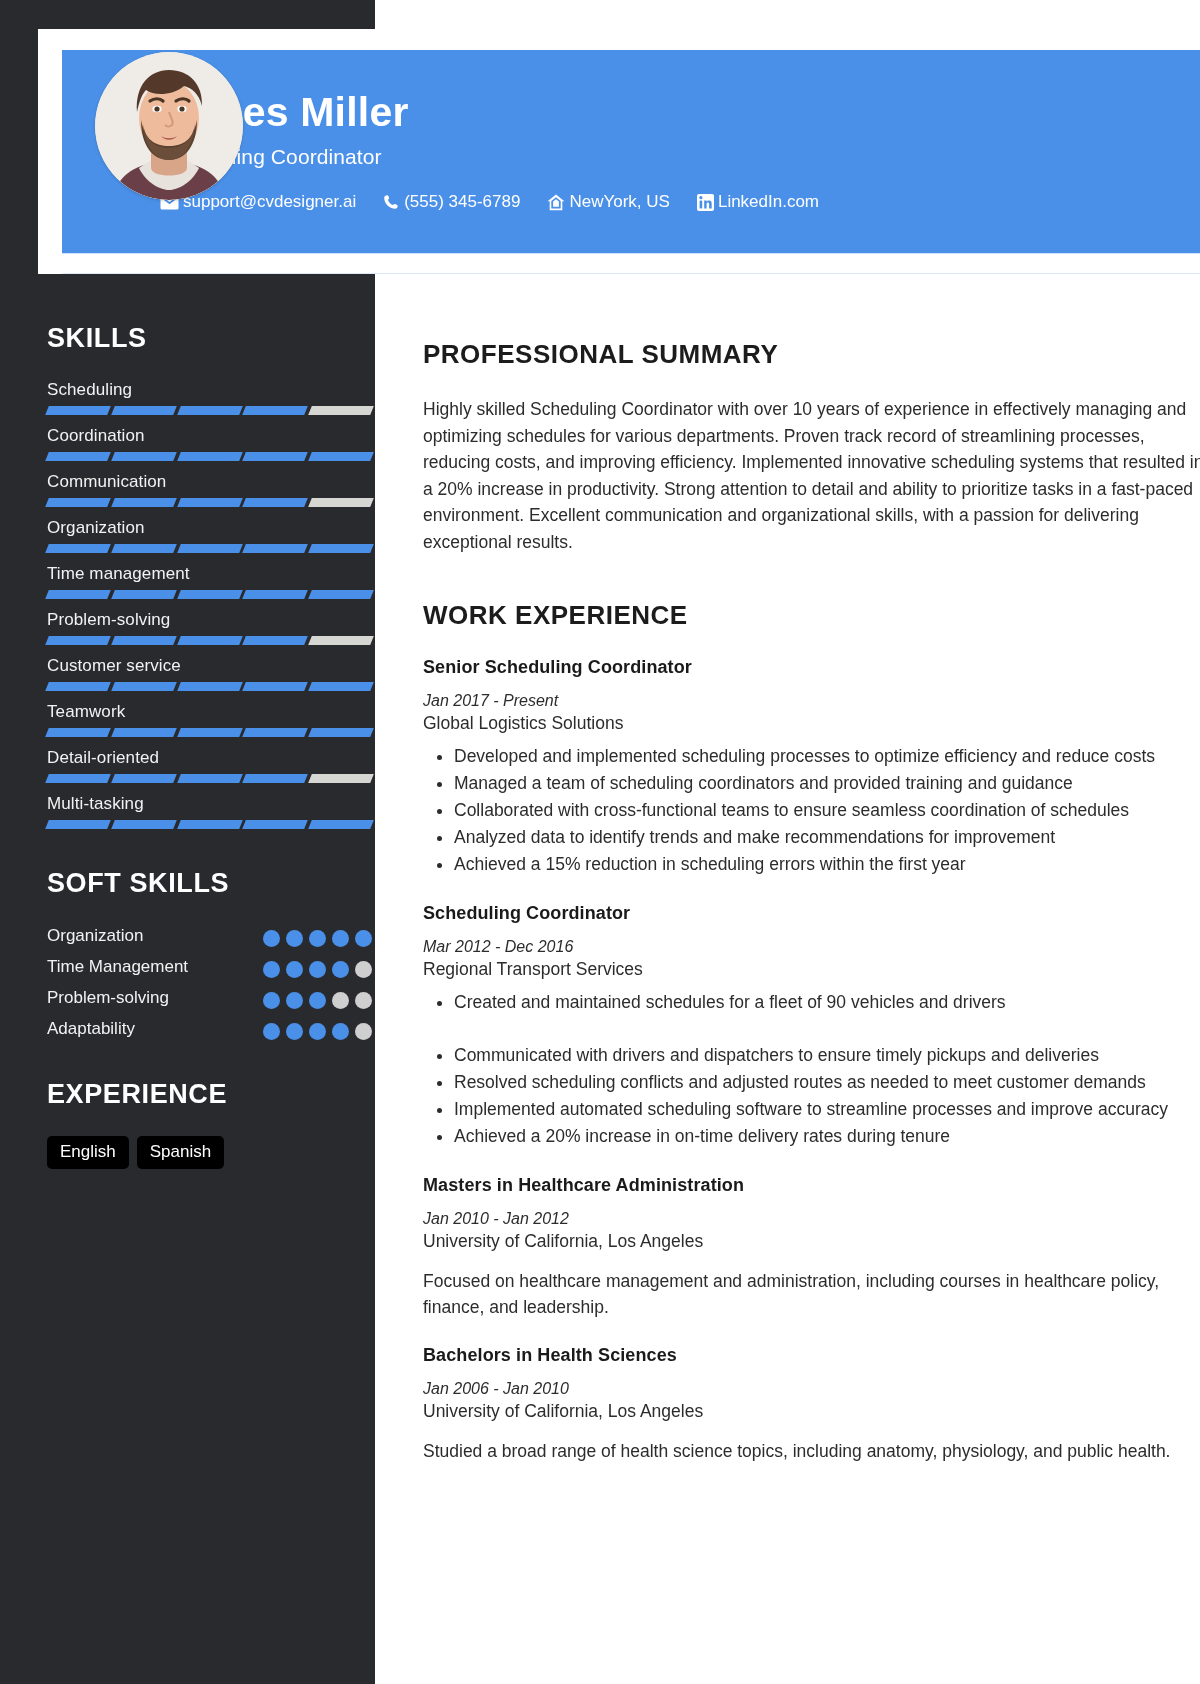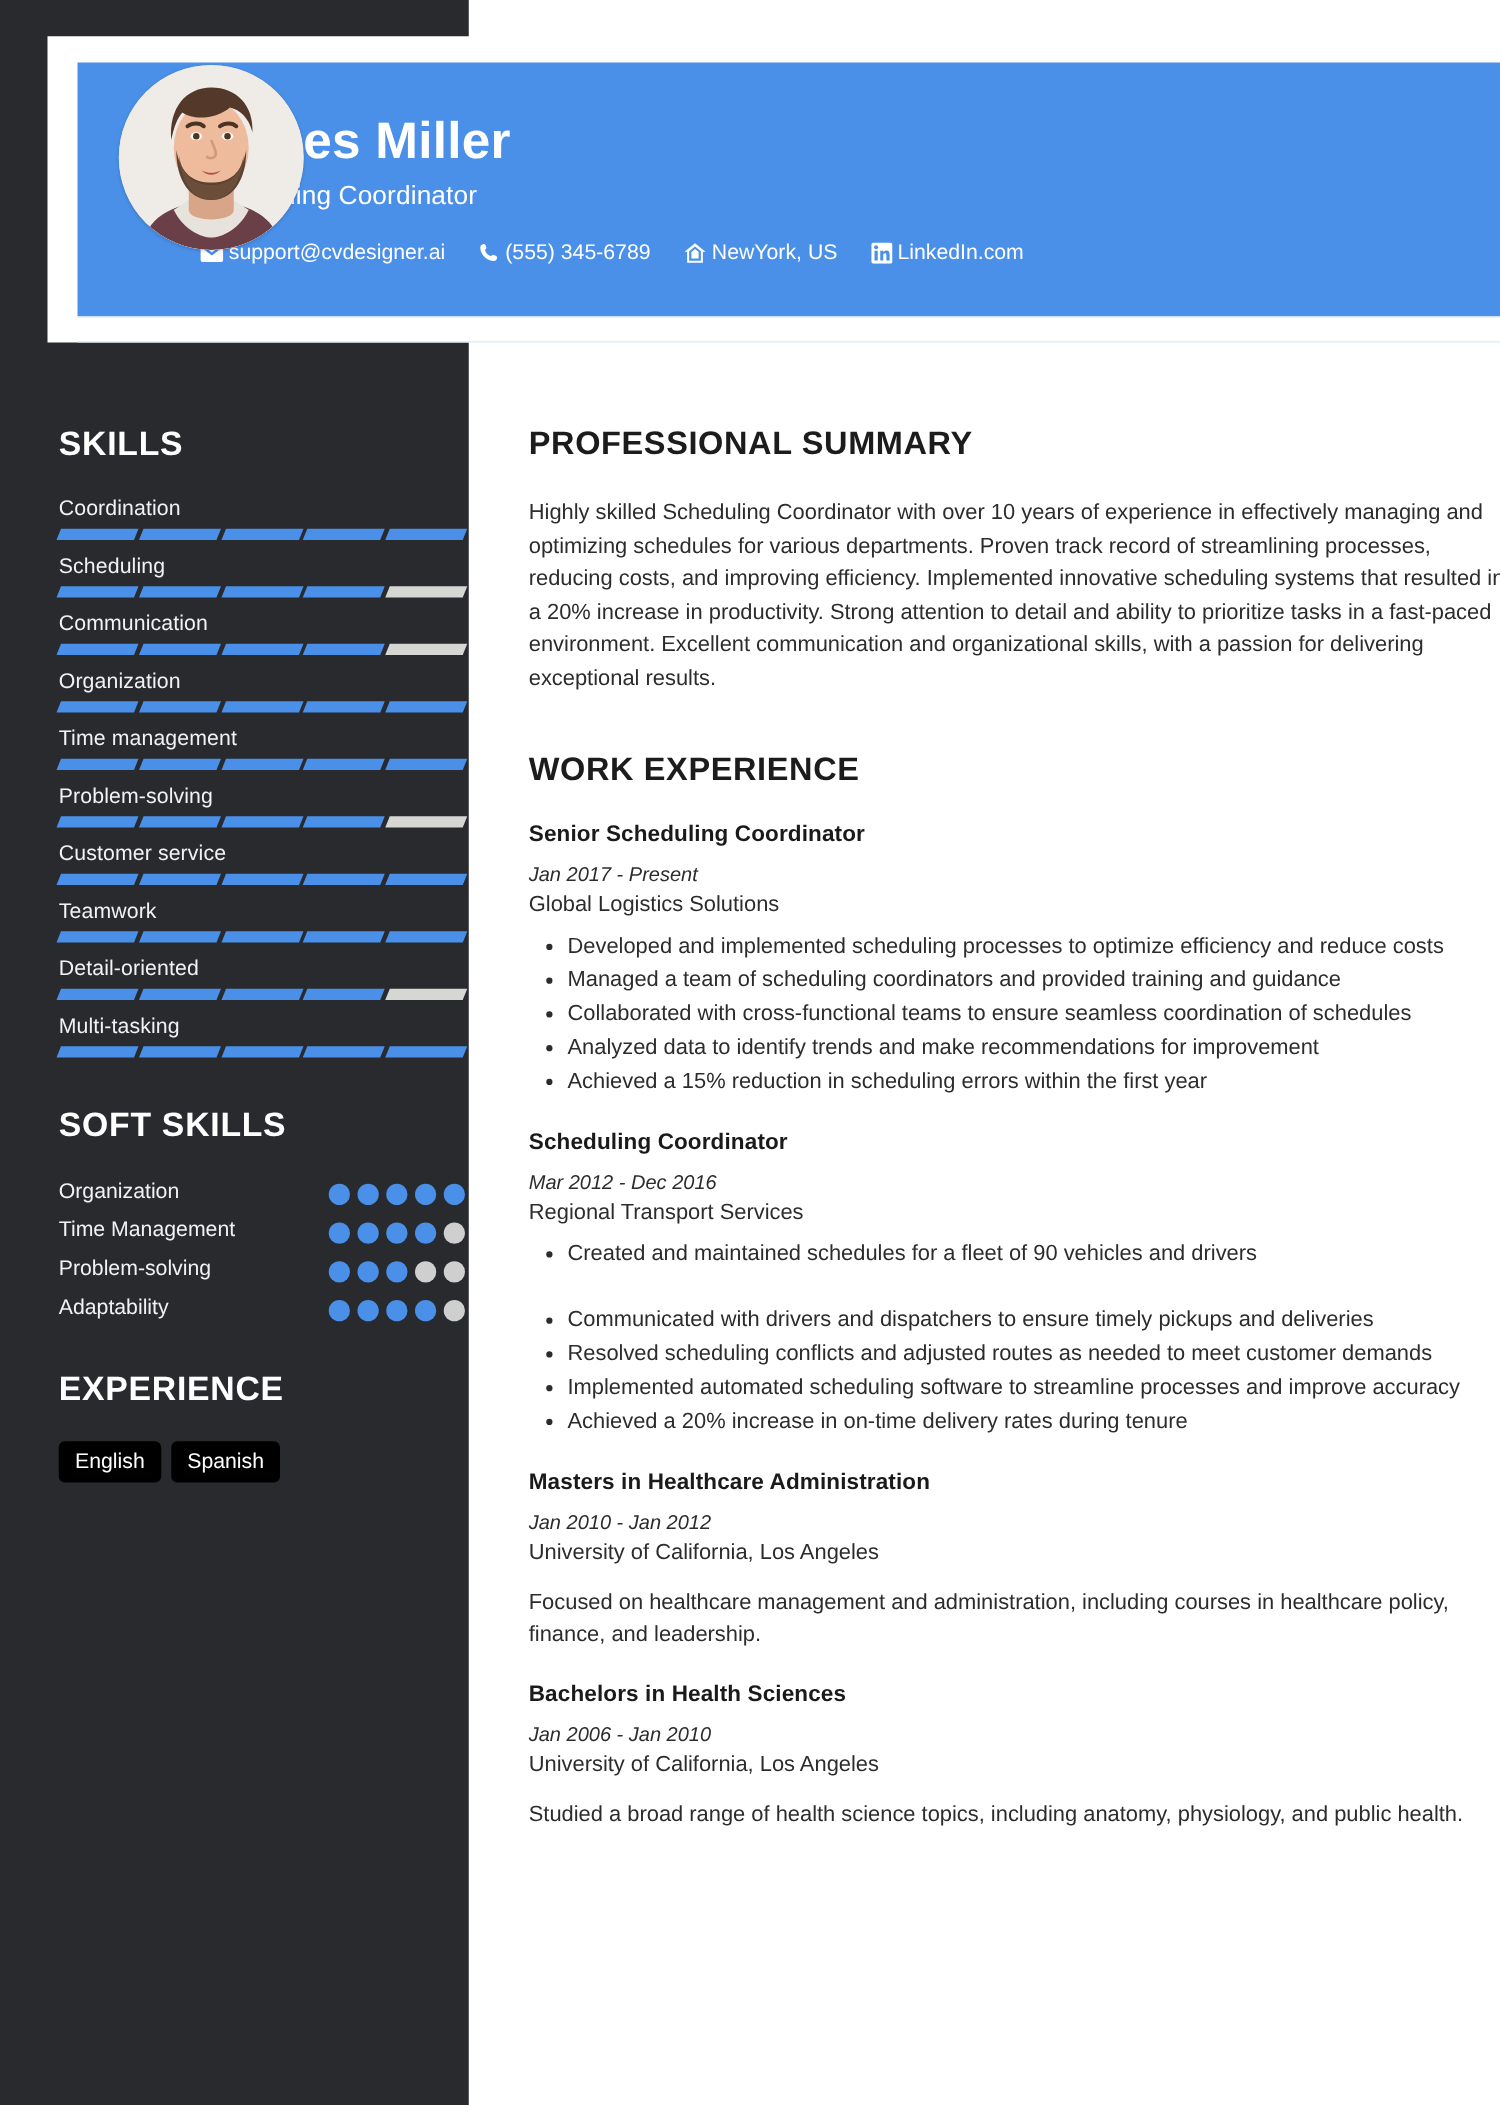--- a/index.html
+++ b/index.html
@@ -99,21 +99,21 @@
     gap: 27px;
     flex-wrap: nowrap;
     white-space: nowrap;
   }
   .contact-item { display: flex; align-items: center; gap: 4px; }
   .contact-item svg { display:block; }
 
   
   .sidebar {
     position: absolute;
-    left: 0; top: 300px;
+    left: 0; top: 283px;
     width: 432px;
     padding: 0 60px 0 47px;
     color: #ffffff;
     z-index: 2;
   }
   .side-heading {
     font-size: 27px;
     font-weight: bold;
     letter-spacing: .6px;
     color: #ffffff;
@@ -345,37 +345,37 @@
         <path d="M42 60 c-2-26 12-42 32-42 c20 0 34 14 33 36 c-3-12-10-18-18-20 c-12 10-30 10-38 4 c-4 4-7 12-9 22z" fill="#54392a"></path>
       </g>
     </svg>
   </div>
 
   <div class="sidebar">
 
     <div class="side-heading first">SKILLS</div>
     <div id="skills-list">
         <div class="skill">
+          <div class="skill-name">Scheduling</div>
+          <div class="skill-bar">
+            <div class="seg on"></div>
+            <div class="seg on"></div>
+            <div class="seg on"></div>
+            <div class="seg on"></div>
+            <div class="seg"></div>
+          </div>
+        </div>
+        <div class="skill">
           <div class="skill-name">Coordination</div>
           <div class="skill-bar">
             <div class="seg on"></div>
             <div class="seg on"></div>
             <div class="seg on"></div>
             <div class="seg on"></div>
             <div class="seg on"></div>
-          </div>
-        </div>
-        <div class="skill">
-          <div class="skill-name">Scheduling</div>
-          <div class="skill-bar">
-            <div class="seg on"></div>
-            <div class="seg on"></div>
-            <div class="seg on"></div>
-            <div class="seg on"></div>
-            <div class="seg"></div>
           </div>
         </div>
         <div class="skill">
           <div class="skill-name">Communication</div>
           <div class="skill-bar">
             <div class="seg on"></div>
             <div class="seg on"></div>
             <div class="seg on"></div>
             <div class="seg on"></div>
             <div class="seg"></div>

